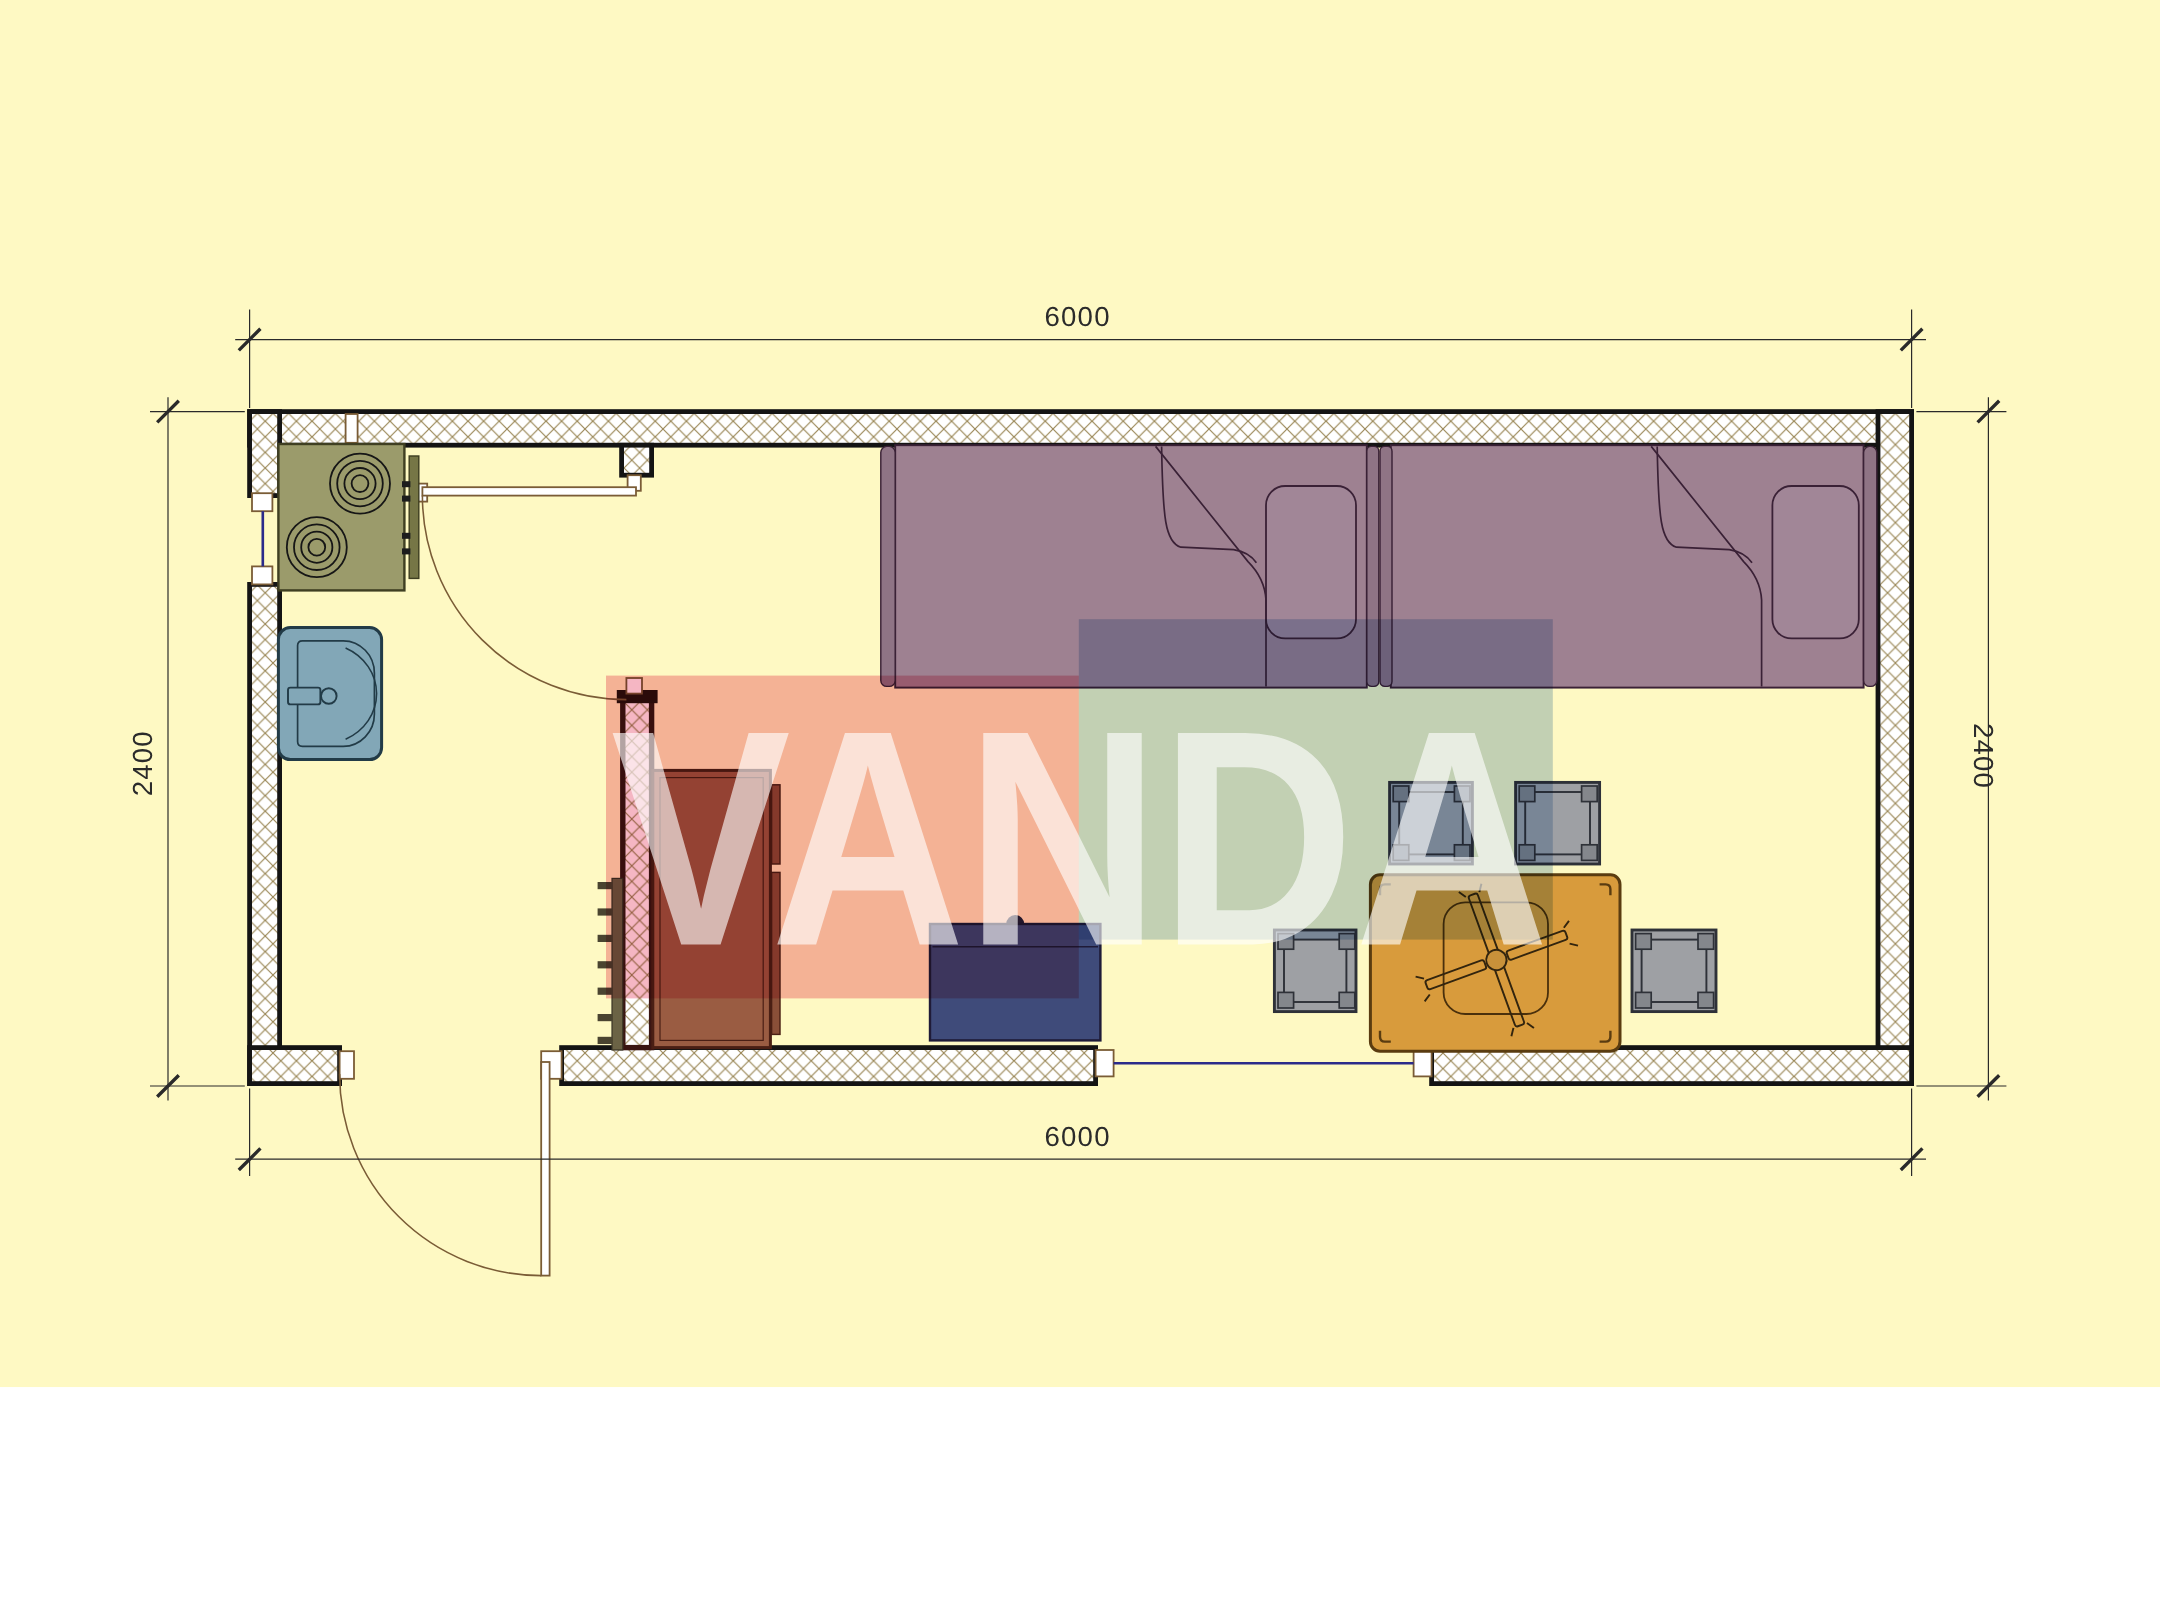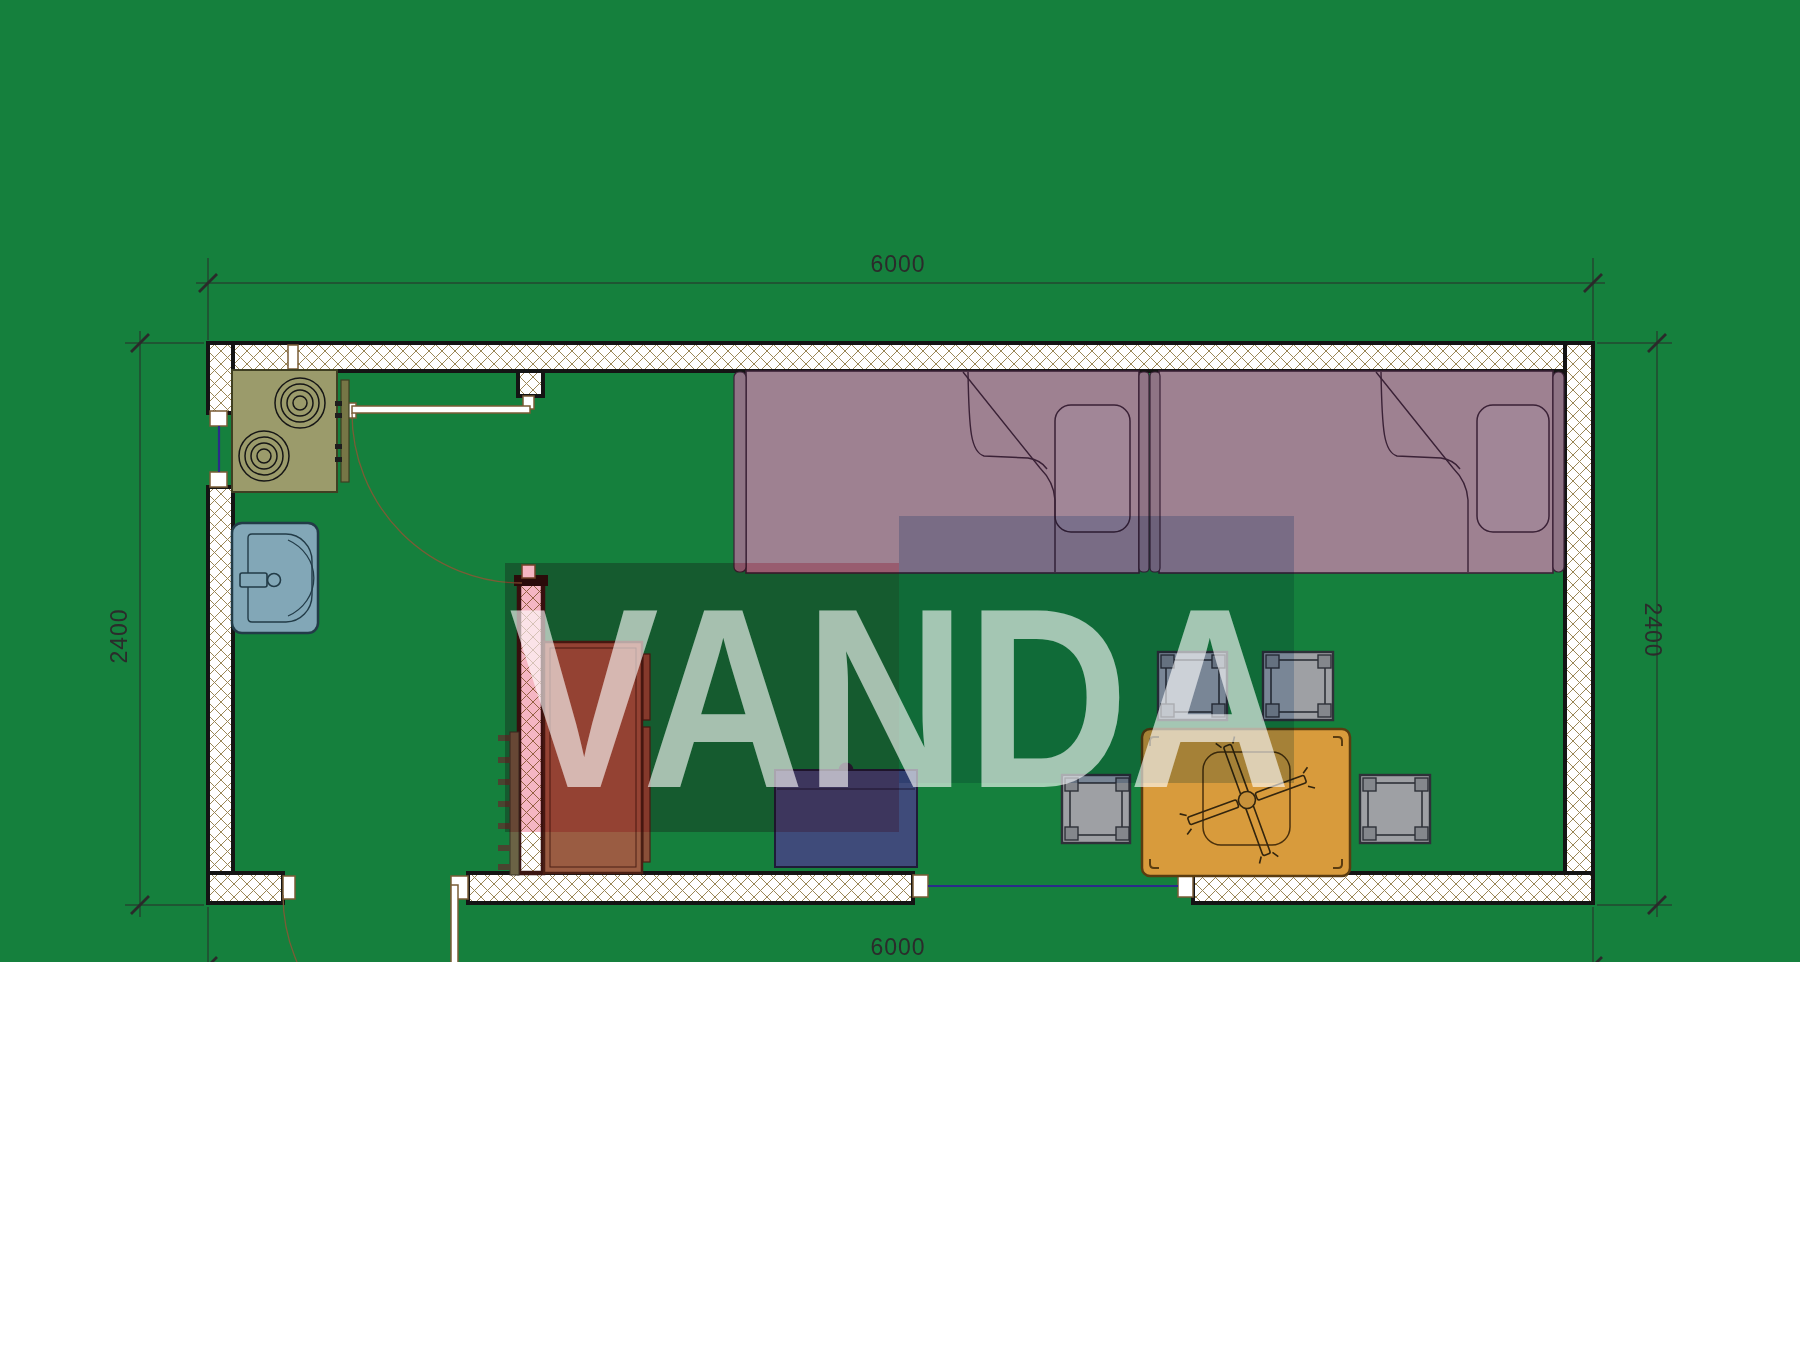--- a/index.html
+++ b/index.html
@@ -1,16 +1,16 @@
 <!DOCTYPE html>
 <html><head>
 <meta charset="utf-8">
 <style>
   html,body{margin:0;padding:0;background:#ffffff;}
-  .stage{position:relative;width:1800px;height:962px;background:#15803d;overflow:hidden;
+  .stage{position:relative;width:1800px;height:1156px;background:#fef9c3;overflow:hidden;
          font-family:"Liberation Sans", sans-serif;}
   svg{position:absolute;left:0;top:0;}
   .dimtext{font-family:"Liberation Sans", sans-serif;font-size:23px;fill:#2b2b2b;letter-spacing:1px;}
   .wm{mix-blend-mode:multiply;}
   .vanda{font-family:"Liberation Sans", sans-serif;font-weight:bold;}
 </style>
 </head>
 <body>
 
 <div class="stage">

